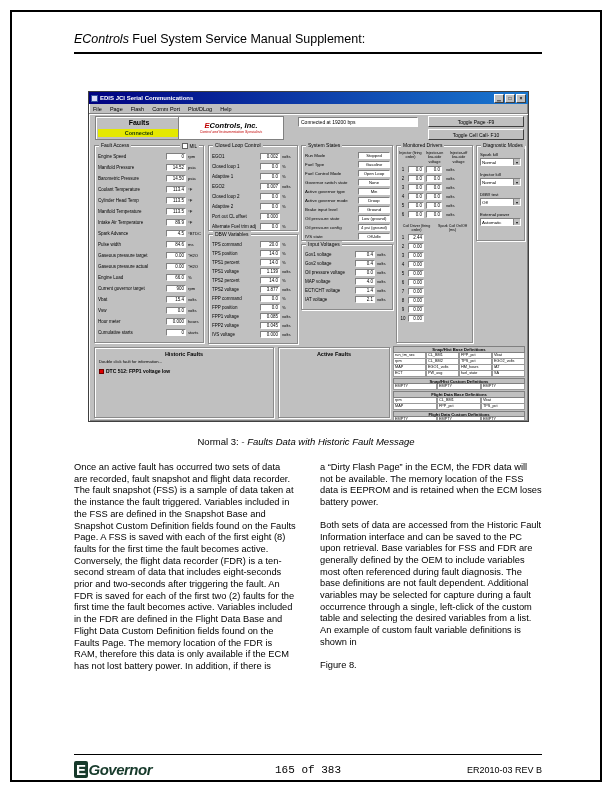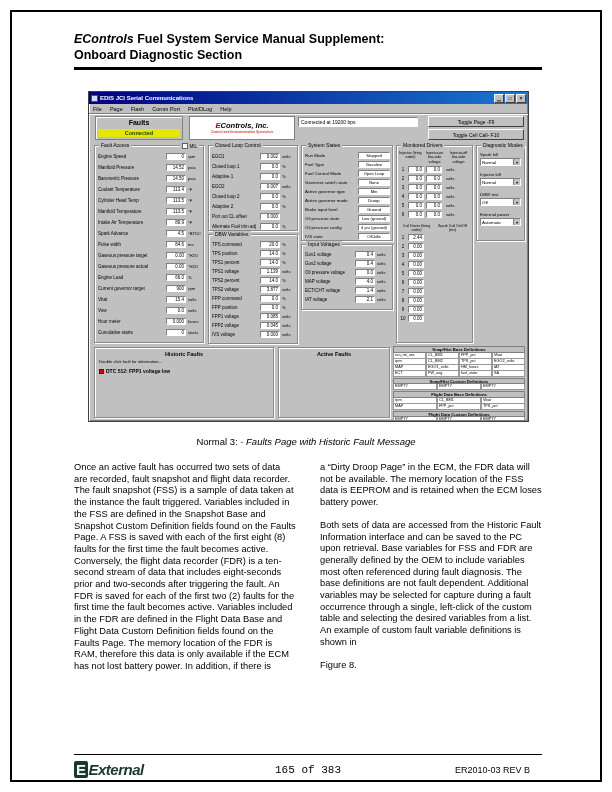--- a/index.html
+++ b/index.html
@@ -3,40 +3,40 @@
 <meta charset="utf-8">
 <style>
   * { margin:0; padding:0; box-sizing:border-box; }
   html,body { background:#e8e8e8; }
   body { width:612px; height:792px; position:relative; font-family:"Liberation Sans", sans-serif; }
   .sheet { position:absolute; inset:0; width:612px; height:792px; background:#ffffff; overflow:hidden; }
   .page-border { position:absolute; left:10px; top:10px; right:10px; bottom:10px; border:2px solid #000; }
 
   
   .doc-header { position:absolute; left:62px; top:20px; width:468px; }
-  .doc-title { font-size:12.5px; font-weight:bold; color:#000; line-height:1.25; }
+  .doc-title { font-size:12.5px; font-weight:normal; color:#000; line-height:1.25; }
   .brand { font-style:italic; }
   .hrule { height:2.5px; background:#000; margin-top:4px; }
 
   
   .caption { position:absolute; left:0; top:424px; width:100%; text-align:center; font-size:9.5px; color:#000; }
   .caption .ital { font-style:italic; }
 
   
   .cols { position:absolute; left:62px; top:450px; width:468px; display:flex; gap:24px; }
   .col { width:222px; font-size:9.3px; line-height:1.26; color:#000; text-align:left; }
   .col p { margin:0 0 11px 0; }
   .col p.nogap { margin:0; }
 
   
   .doc-footer { position:absolute; left:62px; top:742px; width:468px; border-top:1.5px solid #000; padding-top:6px; }
   .flogo { position:absolute; left:0; top:6px; font-size:15px; font-weight:bold; font-style:italic; color:#173a2b; letter-spacing:-0.5px; }
   .flogo .logo-e { display:inline-block; background:#173a2b; color:#fff; padding:0 2px; margin-right:1px; font-style:normal; border-radius:2px; }
   .fpage { text-align:center; font-family:Liberation Mono, monospace; font-size:11px; padding-top:3px; }
-  .fref { position:absolute; right:12px; top:10px; font-size:9px; }
+  .fref { position:absolute; right:0; top:10px; font-size:9px; }
 
   
   .app { position:absolute; left:76px; top:79px; width:441px; height:331px; background:#c0c0c0;
          border:1px solid #404040; box-shadow: inset 1px 1px 0 #ffffff, inset -1px -1px 0 #808080; }
   .tbar { height:12px; background:linear-gradient(90deg,#000080,#1978d0); display:flex; align-items:center; padding:0 2px; }
   .ticon { width:7px; height:7px; background:#d8d8f8; border:1px solid #3050a0; margin-right:2px; flex:none; }
   .ttext { color:#fff; font-weight:bold; font-size:6px; flex:1; white-space:nowrap; overflow:hidden; }
   .tbtn { width:10px; height:9px; background:#c0c0c0; border:1px solid; border-color:#fff #404040 #404040 #fff;
           font-size:5px; line-height:7px; text-align:center; margin-left:1px; color:#000; }
   .tbtn-min::before { content:"▁"; }
@@ -45,21 +45,21 @@
   .mbar { height:10px; display:flex; align-items:center; gap:8px; padding-left:4px; font-size:5.5px;
           border-bottom:1px solid #808080; box-shadow:0 1px 0 #fff; }
   .mitem { color:#000; }
   .abody { position:relative; height:307px; font-size:5px; }
 
   
   .fbox { position:absolute; left:6px; top:2px; width:88px; height:24px; border:1px solid #808080; box-shadow:inset 1px 1px 0 #fff; }
   .fbox-title { text-align:center; font-size:7px; font-weight:bold; padding-top:2px; }
   .fbox-status { position:absolute; left:2px; right:2px; bottom:2px; height:8px; background:#e4e800; color:#1a3a00;
                  text-align:center; font-size:5.5px; line-height:8px; font-weight:bold; }
-  .applogo { position:absolute; left:100px; top:2px; width:106px; height:24px; background:#fff; border:1px solid #808080; text-align:center; }
+  .applogo { position:absolute; left:89px; top:2px; width:106px; height:24px; background:#fff; border:1px solid #808080; text-align:center; }
   .applogo .l1 { font-size:7.5px; font-weight:bold; font-style:italic; margin-top:4px; color:#000; }
   .applogo .l1 .ered { color:#c00000; }
   .applogo .l2 { font-size:3.6px; font-style:italic; color:#c00000; }
   .connfield { position:absolute; left:209px; top:3px; width:120px; height:10px; background:#fff;
                border:1px solid; border-color:#808080 #fff #fff #808080; font-size:5px; line-height:8px; padding-left:2px; }
   .tpb { position:absolute; right:4px; top:2px; width:96px; display:flex; flex-direction:column; gap:2px; }
   .tpb button { height:11px; font-size:5px; font-family:inherit; background:#c0c0c0;
                 border:1px solid; border-color:#fff #404040 #404040 #fff; line-height:8px; }
 
   
@@ -123,21 +123,20 @@
              padding-left:1px; white-space:nowrap; overflow:hidden; }
 </style>
 </head>
 <body>
 
 <div class="sheet">
   <div class="page-border">
 
     <div class="doc-header">
       <div class="doc-title"><span class="brand">EControls</span><span> Fuel System Service Manual Supplement:</span></div>
-      <div class="doc-title">Onboard Diagnostic Section</div>
       <div class="hrule"></div>
     </div>
 
     <div class="app">
       <div class="tbar">
         <span class="ticon"></span>
         <span class="ttext">EDIS JCI Serial Communications</span>
         <span class="tbtn tbtn-min"></span>
         <span class="tbtn tbtn-max"></span>
         <span class="tbtn tbtn-close"></span>
@@ -718,32 +717,32 @@
                 <span class="defcell">EMPTY</span>
                 <span class="defcell">EMPTY</span>
               </div>
           </div>
         </div>
 
       </div>
     </div>
 
     <div class="caption">
-      <span>Normal 3: </span><span class="ital">- Faults Page with Historic Fault Message</span>
+      <span>Normal 3: </span><span class="ital">- Faults Data with Historic Fault Message</span>
     </div>
 
     <div class="cols">
       <div class="col">Once an active fault has occurred two sets of data are recorded, fault snapshot and flight data recorder.  The fault snapshot (FSS) is a sample of data taken at the instance the fault triggered.  Variables included in the FSS are defined in the Snapshot Base and Snapshot Custom Definition fields found on the Faults Page.  A FSS is saved with each of the first eight (8) faults for the first time the fault becomes active.  Conversely, the flight data recorder (FDR) is a ten-second stream of data that includes eight-seconds prior and two-seconds after triggering the fault.  An FDR is saved for each of the first two (2) faults for the first time the fault becomes active. Variables included in the FDR are defined in the Flight Data Base and Flight Data Custom Definition fields found on the Faults Page. The memory location of the FDR is RAM, therefore this data is only available if the ECM has not lost battery power.  In addition, if there is</div>
       <div class="col">
-        <p>a “Dirty Droop Page” in the ECM, the FDR data will not be available.  The memory location of the FSS data is EEPROM and is retained when the ECM loses battery power.</p>
+        <p>a “Dirty Flash Page” in the ECM, the FDR data will not be available.  The memory location of the FSS data is EEPROM and is retained when the ECM loses battery power.</p>
         <p>Both sets of data are accessed from the Historic Fault Information interface and can be saved to the PC upon retrieval.  Base variables for FSS and FDR are generally defined by the OEM to include variables most often referenced during fault diagnosis.  The base definitions are not fault dependent.  Additional variables may be selected for capture during a fault occurrence through a single, left-click of the custom table and selecting the desired variables from a list.  An example of custom fault variable definitions is shown in</p>
         <p class="nogap">Figure 8.</p>
       </div>
     </div>
 
     <div class="doc-footer">
-      <div class="flogo"><span class="logo-e">E</span><span>External</span></div>
+      <div class="flogo"><span class="logo-e">E</span><span>Governor</span></div>
       <div class="fpage">165 of 383</div>
       <div class="fref">ER2010-03 REV B</div>
     </div>
 
   </div>
 </div>
 
 </body></html>

